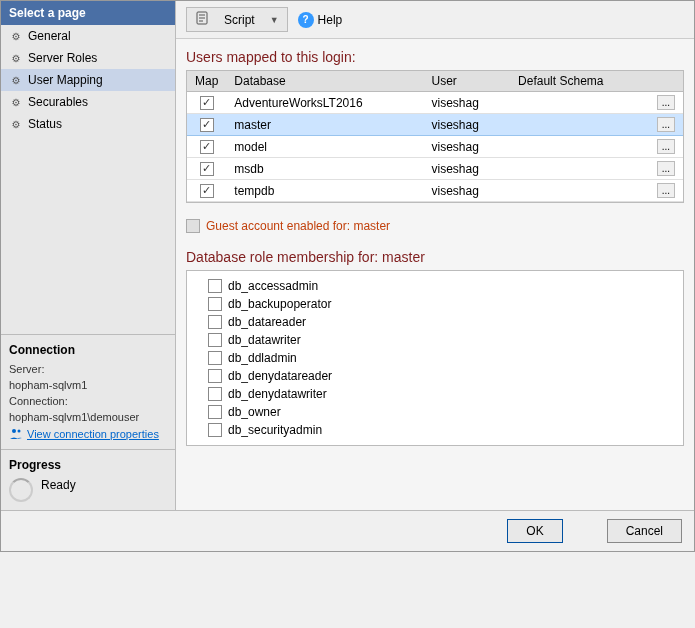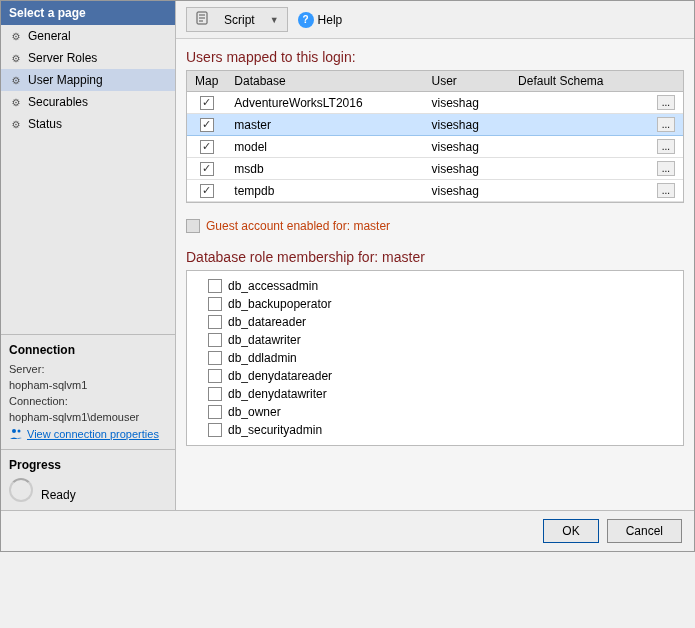--- a/index.html
+++ b/index.html
@@ -94,21 +94,21 @@
       justify-content: center;
     }
     
     .progress-section {
       border-top: 1px solid #bbb;
       padding: 8px;
       background: #e8e8e8;
     }
     .progress-content {
       display: flex;
-      align-items: flex-end;
+      align-items: flex-start;
       gap: 8px;
       margin-top: 4px;
     }
     .spinner {
       width: 24px;
       height: 24px;
       border-radius: 50%;
       border: 2px solid #ccc;
       border-top: 2px solid #aaa;
     }
@@ -255,20 +255,21 @@
       padding: 8px 12px;
       border-top: 1px solid #bbb;
       background: #f0f0f0;
     }
     .dialog-btn {
       padding: 4px 18px;
       font-size: 12px;
       cursor: pointer;
       border: 1px solid #888;
       background: #e8e8e8;
+      margin-left: 36px;
     }
     .dialog-btn.primary {
       background: #e8e8e8;
       border-color: #0050a0;
     }
     .chevron-icon {
       font-size: 9px;
       color: #555;
     }
     .question-icon {

